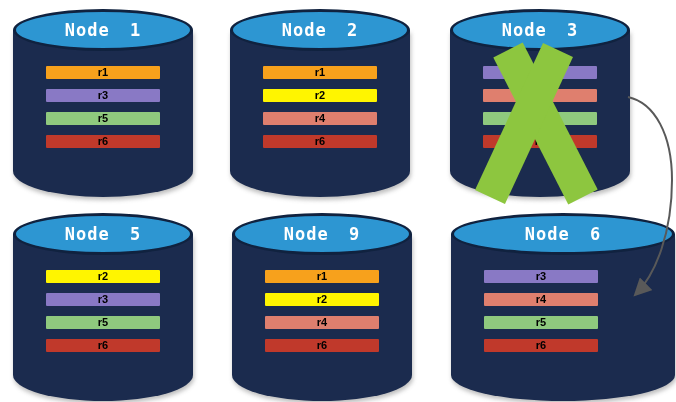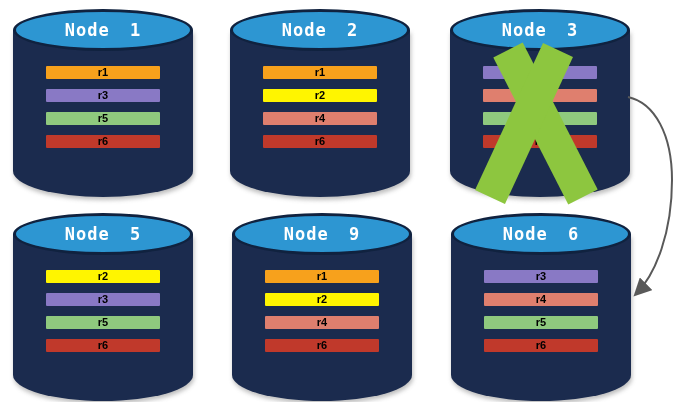--- a/index.html
+++ b/index.html
@@ -10,21 +10,21 @@
     background: #ffffff;
     overflow: hidden;
     font-family: "Liberation Sans", sans-serif;
   }
   .node { position: absolute; width: 180px; height: 190px; }
   #node1 { left: 13px;  top: 9px; }
   #node2 { left: 230px; top: 9px; }
   #node3 { left: 450px; top: 9px; }
   #node4 { left: 13px;  top: 213px; }
   #node5 { left: 232px; top: 213px; }
-  #node6 { left: 451px; top: 213px; }
+  #node6 { left: 451px; top: 213px; padding-left: 44px; }
 
   .cyl-body {
     position: absolute; left: 0; right: 0; top: 21px; bottom: 2px;
     background: #1b2b4e;
     border-radius: 0 0 50% 50% / 0 0 26px 26px;
     box-shadow: 1px 3px 4px rgba(110,110,110,0.45);
   }
   .cyl-top {
     position: absolute; left: 0; right: 0; top: 0; height: 42px;
     background: #2d96d2;

